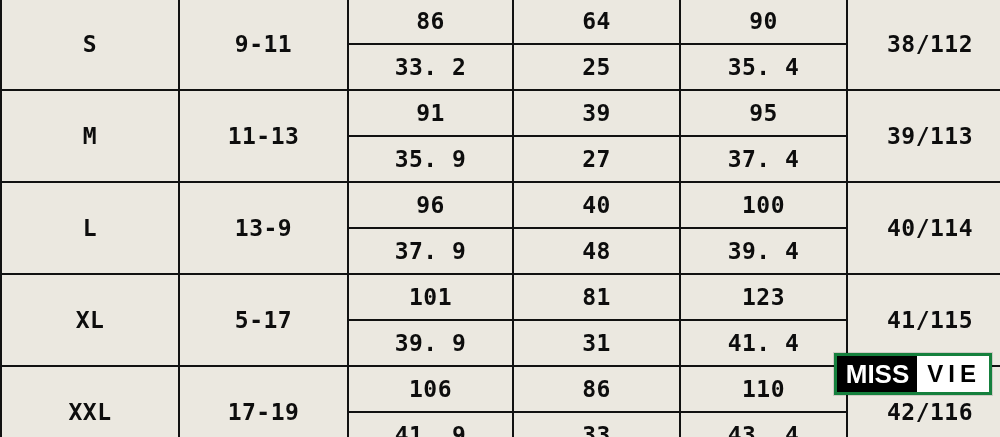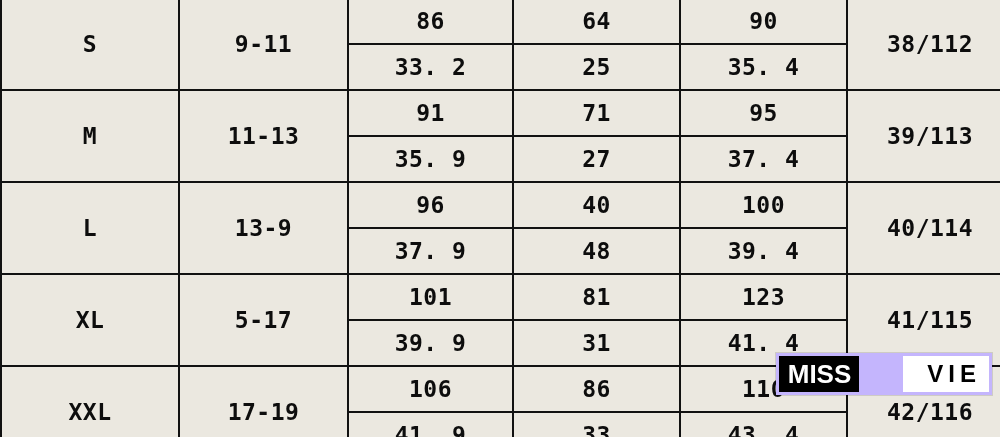--- a/index.html
+++ b/index.html
@@ -84,21 +84,21 @@
     border-bottom: 2px solid #111111;
   }
 
   
   #watermark {
     position: absolute;
     right: 8px;
     bottom: 42px;
     display: flex;
     align-items: stretch;
-    background: #c4b5fd;
+    background: #15803d;
     padding: 3px;
     box-shadow: 0 0 0 1px rgba(0,0,0,0.12);
     z-index: 5;
     height: 42px;
     box-sizing: border-box;
   }
   #wm-miss {
     background: #000000;
     color: #ffffff;
     font-family: "Liberation Sans", sans-serif;
@@ -108,23 +108,22 @@
     padding: 0 8px 0 9px;
     letter-spacing: 0px;
   }
   #wm-vie {
     background: #ffffff;
     color: #000000;
     font-family: "Liberation Sans", sans-serif;
     font-weight: bold;
     font-size: 24px;
     line-height: 36px;
-    padding: 0 8px 0 24px;
+    padding: 0 8px 0 10px;
     letter-spacing: 5px;
-    margin-left: 44px;
   }
 </style>
 </head>
 <body>
 
 <div id="chart-wrap">
 
   <table id="size-table">
     <tbody>
 
@@ -139,21 +138,21 @@
       <tr>
         <td class="meas-cell">33. 2</td>
         <td class="meas-cell-2">25</td>
         <td class="meas-cell-3">35. 4</td>
       </tr>
 
       <tr>
         <td class="size-cell" rowspan="2">M</td>
         <td class="range-cell" rowspan="2">11-13</td>
         <td class="meas-cell">91</td>
-        <td class="meas-cell-2">71</td>
+        <td class="meas-cell-2">39</td>
         <td class="meas-cell-3">95</td>
         <td class="total-cell" rowspan="2">39/113</td>
       </tr>
       <tr>
         <td class="meas-cell">35. 9</td>
         <td class="meas-cell-2">27</td>
         <td class="meas-cell-3">37. 4</td>
       </tr>
 
       <tr>

